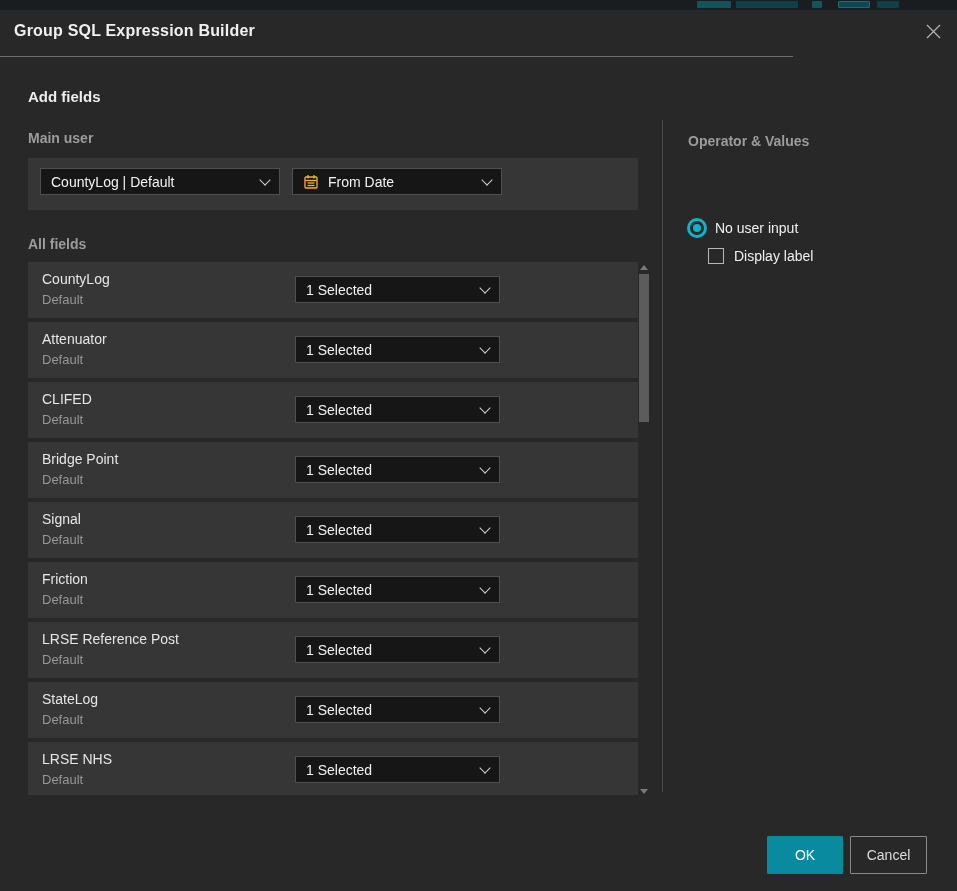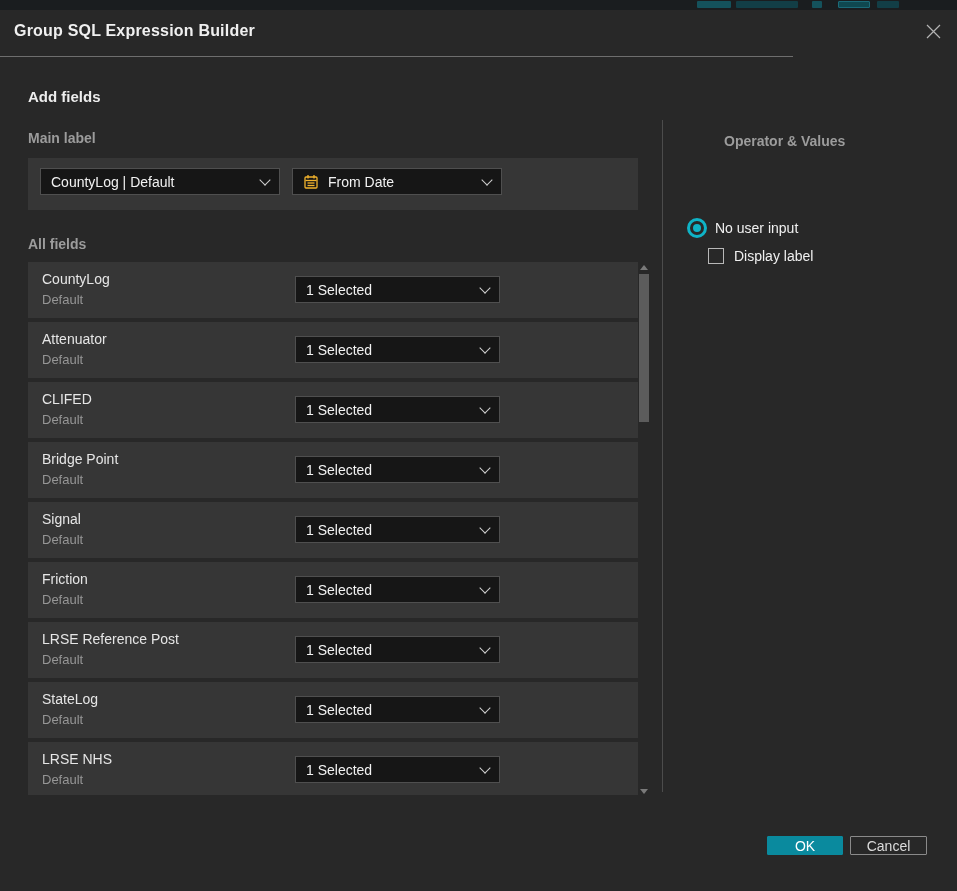--- a/index.html
+++ b/index.html
@@ -40,35 +40,35 @@
   .row-dd{position:absolute;left:267px;top:14px;width:205px;}
 
   
   .sb-arrow{position:absolute;left:639px;width:10px;height:6px;display:flex;align-items:center;justify-content:center;}
   .tri-up{width:0;height:0;border-left:4px solid transparent;border-right:4px solid transparent;border-bottom:5px solid #7a7a7a;}
   .tri-down{width:0;height:0;border-left:4px solid transparent;border-right:4px solid transparent;border-top:5px solid #7a7a7a;}
   .sb-thumb{position:absolute;left:639px;top:264px;width:10px;height:148px;background:#5c5c5c;}
 
   
   .v-divider{left:662px;top:110px;width:1px;height:672px;background:#4c4c4c;}
-  .op-label{left:724px;top:123px;}
+  .op-label{left:688px;top:123px;}
   .dd-operator{left:688px;top:146px;width:239px;position:absolute;}
 
   .radio-row{left:687px;top:208px;display:flex;align-items:center;cursor:pointer;justify-content:space-between;}
   .radio{width:20px;height:20px;border-radius:50%;border:3px solid #0fb3c6;box-sizing:border-box;
          position:relative;background:#282828;flex:0 0 auto;}
   .radio::after{content:'';position:absolute;left:3px;top:3px;width:8px;height:8px;border-radius:50%;background:#0fb3c6;}
   .radio-label{margin-left:8px;font-size:14px;color:#f0f0f0;}
 
   .check-row{left:708px;top:238px;display:flex;align-items:center;cursor:pointer;}
   .checkbox{width:16px;height:16px;border:1.5px solid #b8b8b8;box-sizing:border-box;background:transparent;flex:0 0 auto;}
   .check-label{margin-left:10px;font-size:14px;color:#f0f0f0;}
 
   
-  .btn{position:absolute;top:826px;height:19px;box-sizing:border-box;display:flex;align-items:center;justify-content:center;
+  .btn{position:absolute;top:826px;height:38px;box-sizing:border-box;display:flex;align-items:center;justify-content:center;
        font-size:14px;cursor:pointer;border-radius:1px;}
   .btn-ok{left:767px;width:76px;background:#0a8a9e;color:#ffffff;border:1px solid #0a8a9e;}
   .btn-cancel{left:850px;width:77px;background:transparent;color:#dcdcdc;border:1px solid #8a8a8a;}
 </style>
 </head>
 <body>
 
 <div class="abs backdrop">
   <span class="frag" style="left:697px;width:34px;background:#14525c;"></span>
   <span class="frag" style="left:736px;width:62px;background:#123e46;"></span>
@@ -85,21 +85,21 @@
       <span>
         <svg width="17" height="17" viewBox="0 0 17 17">
             <path d="M2 2 L15 15 M15 2 L2 15" stroke="#b4b4b4" stroke-width="1.2" fill="none"></path>
           </svg>
       </span>
     </div>
   </div>
 
   <div class="abs h2">Add fields</div>
 
-  <div class="abs sec-label" style="left:28px;top:120px;">Main label</div>
+  <div class="abs sec-label" style="left:28px;top:120px;">Main user</div>
   <div class="abs main-band">
     <div class="dropdown dd-main1">
       <span class="dd-text">CountyLog | Default</span>
       <span class="chev"></span>
     </div>
     <div class="dropdown dd-main2">
       <span class="cal-icon">
         <svg width="16" height="16" viewBox="0 0 16 16" fill="none" stroke="#f3b42d" stroke-width="1.3">
           <rect x="2" y="3" width="12" height="11" rx="1"></rect>
           <line x1="5" y1="1" x2="5" y2="4.5"></line>

